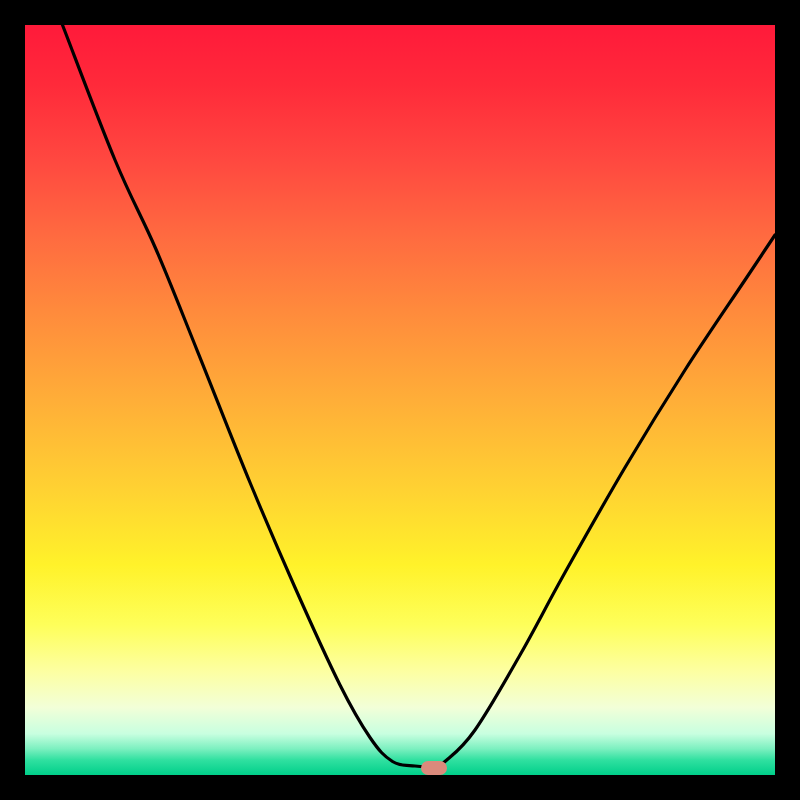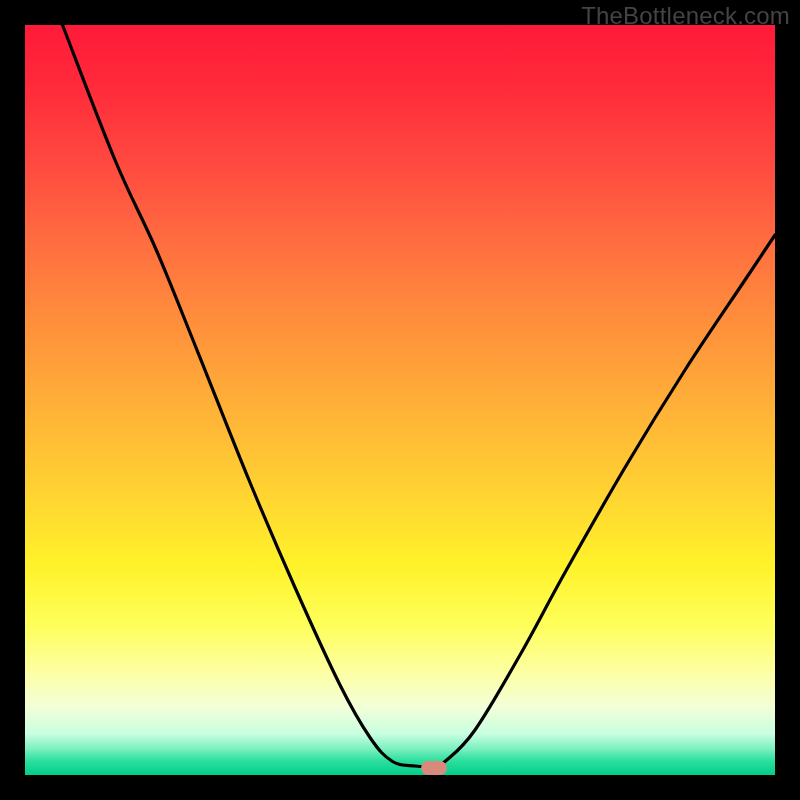--- a/index.html
+++ b/index.html
@@ -69,18 +69,17 @@
     border-radius: 7px;
     transform: translate(-50%, -50%);
     z-index: 3;
   }
 </style>
 </head>
 <body>
 
 <div class="frame">
   <div class="plot-area"></div>
-  <div class="watermark">TheBottleneck.com</div>
   <svg class="curve" viewBox="0 0 750 750" preserveAspectRatio="none">
     <path id="curve-path" fill="none" stroke="#000" stroke-width="3.2" stroke-linecap="round" stroke-linejoin="round" d="M 37.5 0.0 C 47.0 24.3, 73.1 94.5, 90.0 135.0 C 106.9 175.5, 116.4 190.6, 131.3 225.0 C 146.1 259.4, 155.6 284.4, 172.5 326.3 C 189.4 368.1, 207.4 415.0, 225.0 457.5 C 242.6 500.0, 253.8 526.0, 270.0 562.5 C 286.2 599.0, 301.5 633.0, 315.0 660.0 C 328.5 687.0, 335.6 698.7, 345.0 712.5 C 354.4 726.3, 359.4 731.4, 367.5 736.5 C 375.6 741.6, 382.6 740.2, 390.0 741.0 C 397.4 741.8, 403.4 741.8, 408.8 741.0 C 414.2 740.2, 412.6 743.0, 420.0 736.5 C 427.4 730.0, 436.5 724.2, 450.0 705.0 C 463.5 685.8, 478.8 658.4, 495.0 630.0 C 511.2 601.6, 521.1 581.3, 540.0 547.5 C 558.9 513.8, 578.4 479.0, 600.0 442.5 C 621.6 406.1, 638.4 378.8, 660.0 345.0 C 681.6 311.3, 703.8 279.3, 720.0 255.0 C 736.2 230.7, 744.6 218.1, 750.0 210.0"></path>
   </svg>
   <div class="minimum-dot" id="min-dot" style="left: 433.75px; top: 767.5px; background: rgb(218, 138, 124);"></div>
 </div>
 
 </body></html>

